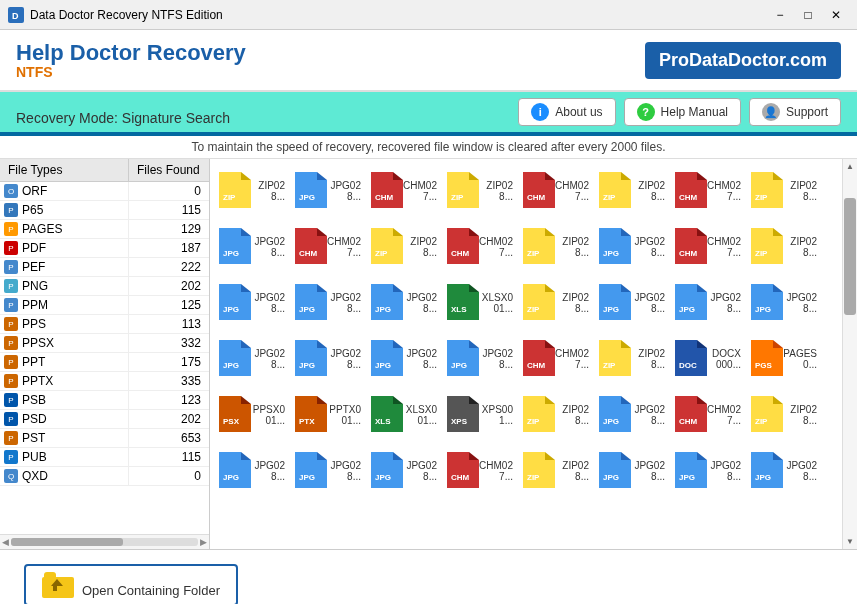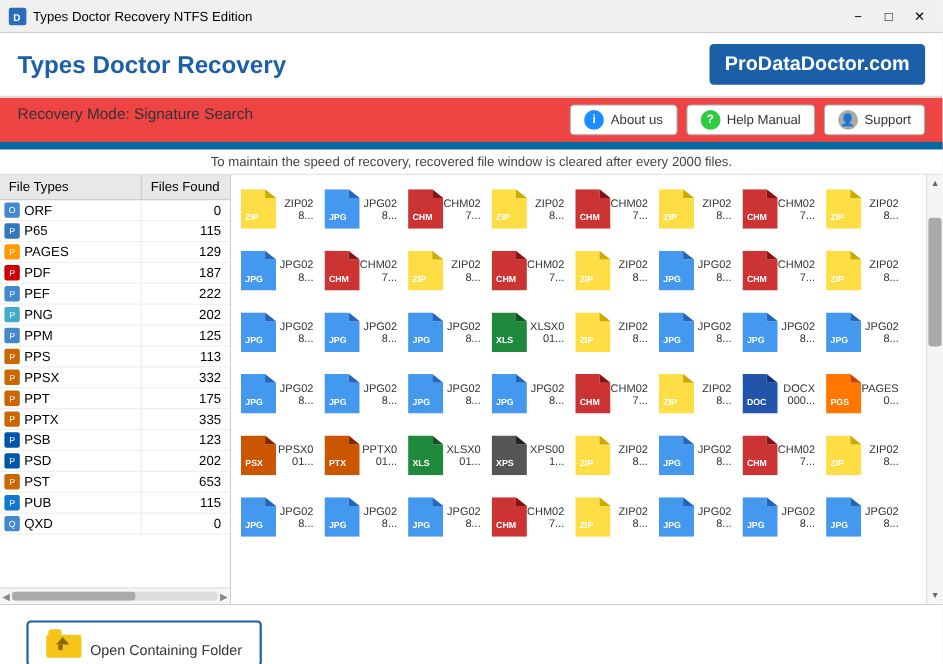--- a/index.html
+++ b/index.html
@@ -35,26 +35,26 @@
       background: #1a5fa8;
       color: white;
       font-size: 18px;
       font-weight: bold;
       padding: 8px 14px;
       border-radius: 4px;
     }
 
     
     .toolbar {
-      background: #ef4444;
+      background: #5eead4;
       padding: 6px 16px;
       display: flex;
-      align-items: flex-start;
+      align-items: flex-end;
       justify-content: space-between;
-      border-bottom: 7px solid #0369a1;
+      border-bottom: 4px solid #0369a1;
     }
     .recovery-mode { font-size: 14px; color: #333; font-weight: 500; }
     .toolbar-buttons { display: flex; gap: 8px; }
     .toolbar-btn {
       display: flex;
       align-items: center;
       gap: 6px;
       padding: 4px 12px;
       background: white;
       border: 1px solid #aaa;
@@ -183,31 +183,32 @@
 </head>
 <body>
 
 <div class="titlebar">
   <div class="titlebar-icon">
     <svg width="12" height="12" viewBox="0 0 12 12">
         <rect width="12" height="12" fill="#2a6ebb" rx="1"></rect>
         <text x="2" y="10" font-size="9" fill="white" font-weight="bold">D</text>
       </svg>
   </div>
-  <span class="titlebar-title">Types Doctor Recovery NTFS Edition</span>
+  <span class="titlebar-title">Data Doctor Recovery NTFS Edition</span>
   <div class="titlebar-controls">
     <button class="titlebar-btn">−</button>
     <button class="titlebar-btn">□</button>
     <button class="titlebar-btn close">✕</button>
   </div>
 </div>
 
 <div class="header">
   <div class="app-title">
-    <div class="app-title-main">Types Doctor Recovery</div>
+    <div class="app-title-main">Help Doctor Recovery</div>
+    <div class="app-title-sub">NTFS</div>
   </div>
   <div class="brand-logo">ProDataDoctor.com</div>
 </div>
 
 <div class="toolbar">
   <span class="recovery-mode">Recovery Mode: Signature Search</span>
   <div class="toolbar-buttons">
     <button class="toolbar-btn">
       <span class="toolbar-btn-icon info-icon">i</span>
       <span>About us</span>

